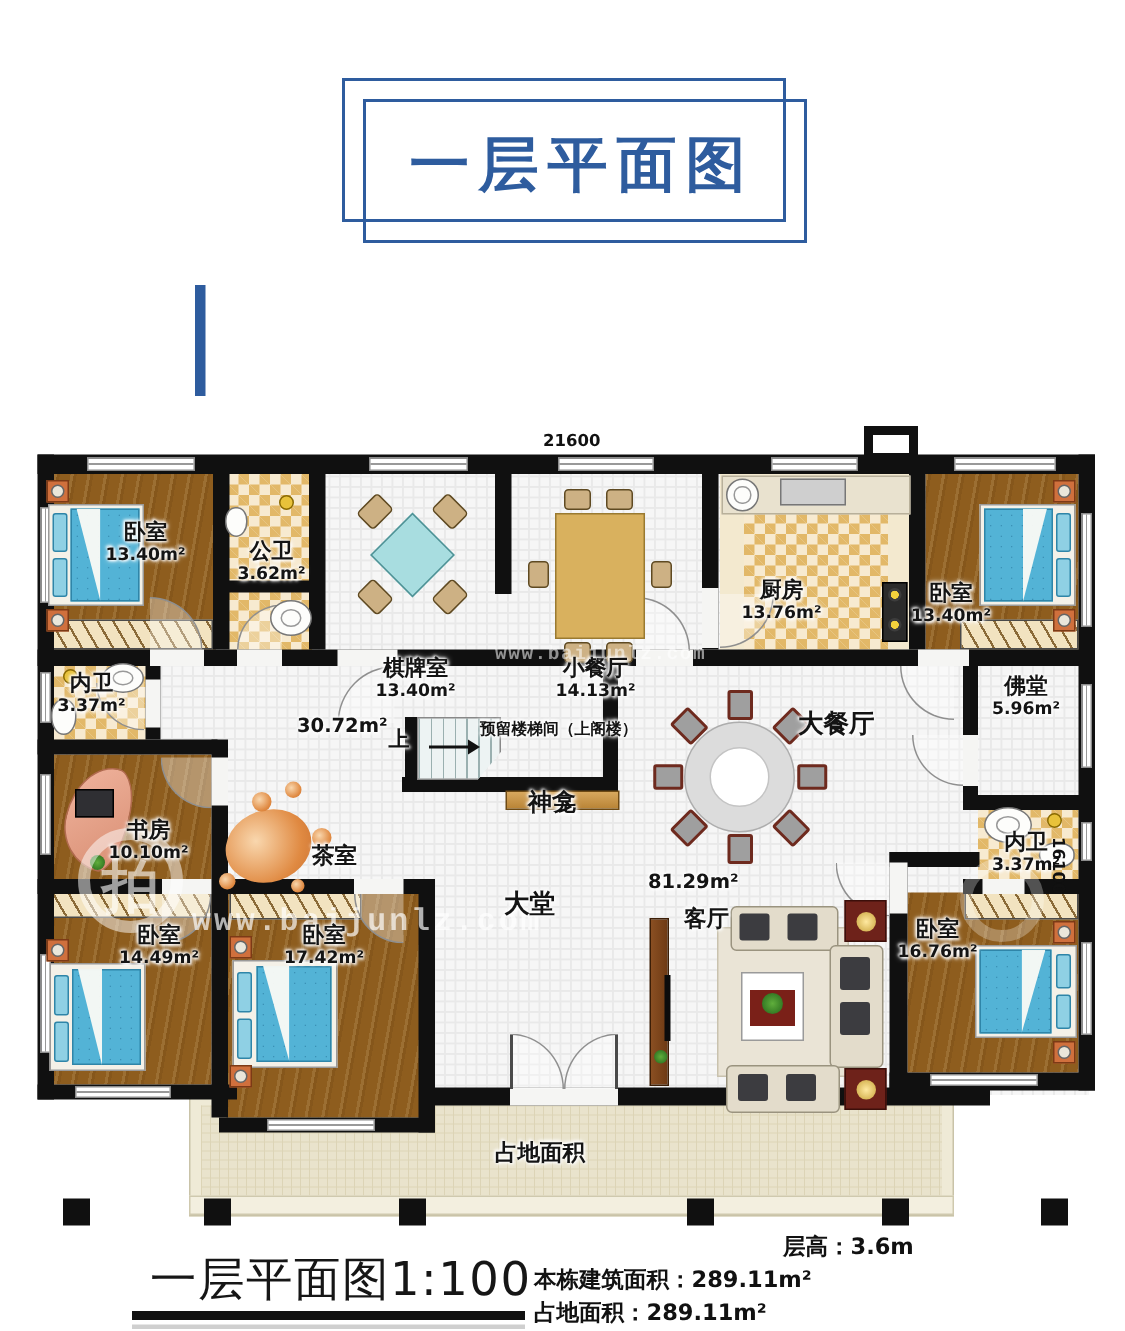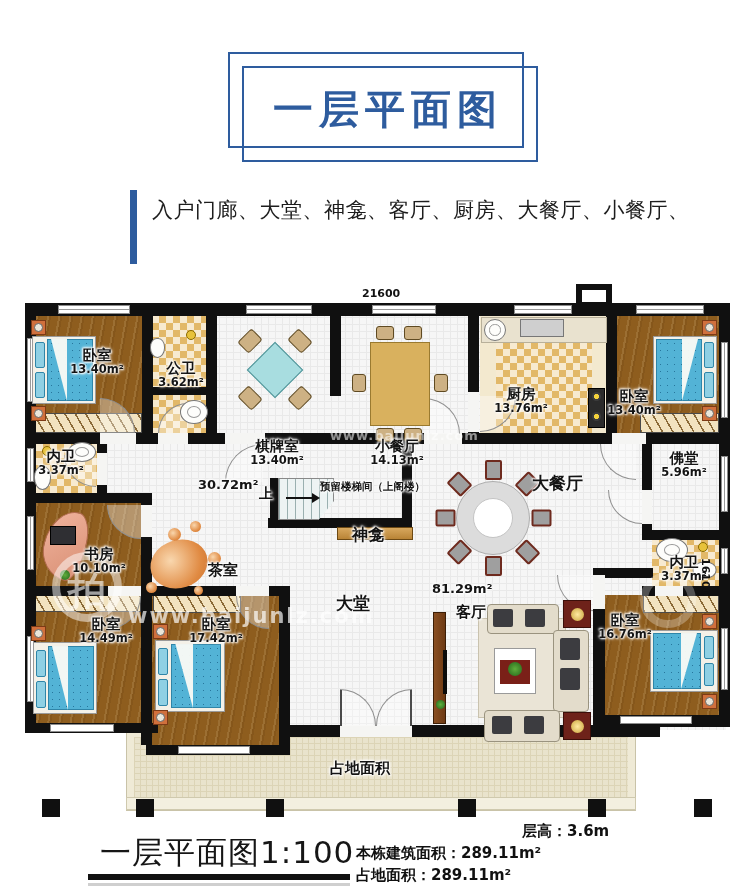--- a/index.html
+++ b/index.html
@@ -76,39 +76,38 @@
   .redtbl{position:absolute;background:#6e221a;border:1px solid #3c0f0a;box-sizing:border-box;}
   .redtbl::after{content:"";position:absolute;inset:25%;border-radius:50%;background:radial-gradient(#ffe9a0,#c8a23a);}
   .tvwall{position:absolute;background:linear-gradient(90deg,#8a4f22,#6e3a14);border:1px solid #3c1e06;box-sizing:border-box;}
   .desk{position:absolute;background:linear-gradient(135deg,#f0b49e,#d98f74);border:1px solid #b06a4e;
       border-radius:65% 35% 30% 70% / 55% 45% 55% 45%;transform:rotate(14deg);}
   .blob{position:absolute;border-radius:50%;background:radial-gradient(circle at 38% 38%,#f9d7ae,#e08a42 65%,#c96f2e);}
   .stove{position:absolute;background:#2b2b2b;border:1px solid #000;box-sizing:border-box;}
   .burner{position:absolute;width:9px;height:9px;border-radius:50%;background:radial-gradient(#f4d23c 40%,#3c3c3c 45%);}
   .counter{position:absolute;background:#e9e2cf;border:1px solid #b8b09a;box-sizing:border-box;}
   .plant{position:absolute;border-radius:50%;background:radial-gradient(#5fae3c,#23651a);}
-  .wm{position:absolute;color:rgba(255,255,255,0.68);font-weight:bold;}
+  .wm{position:absolute;color:rgba(255,255,255,0.68);font-weight:bold;font-family:Liberation Mono, monospace;}
   .wm-circle{position:absolute;border-radius:50%;border:8px solid rgba(255,255,255,0.5);box-sizing:border-box;}
   
   .cap{position:absolute;font-size:31px;color:#161616;letter-spacing:1px;white-space:nowrap;}
   .cap-bar1{position:absolute;background:#111;}
   .cap-bar2{position:absolute;background:#cfcfcf;}
   .stat{position:absolute;font-size:15px;font-weight:bold;color:#111;white-space:nowrap;}
 </style>
 </head>
 <body>
 
 <div id="stage">
 
   <div class="tbox" style="left:228px;top:52px;width:292px;height:92px;"></div>
   <div class="tbox" style="left:242px;top:66px;width:292px;height:92px;"></div>
   <div class="title-text" style="left:242px;top:82px;width:292px;">一层平面图</div>
 
   <div class="intro-bar" style="left:130px;top:190px;width:7px;height:74px;"></div>
-  <div class="intro-text" style="left:152px;top:195px;width:566px;">入户门廊、大堂、神龛、客厅、厨房、大餐厅、小餐厅、</div>
 
   <div class="floor-grid" style="left:30px;top:310px;width:696px;height:420px;"></div>
 
   <div class="porch-plat" style="left:126px;top:731px;width:510px;height:80px;"></div>
   <div class="porch-floor" style="left:134px;top:737px;width:494px;height:60px;"></div>
   <div class="abs" style="left:126px;top:797px;width:510px;height:13px;background:#f3efdf;border:1px solid #cfc9ae;box-sizing:border-box;"></div>
   <div class="col" style="left:42px;top:799px;"></div>
   <div class="col" style="left:136px;top:799px;"></div>
   <div class="col" style="left:266px;top:799px;"></div>
   <div class="col" style="left:458px;top:799px;"></div>

